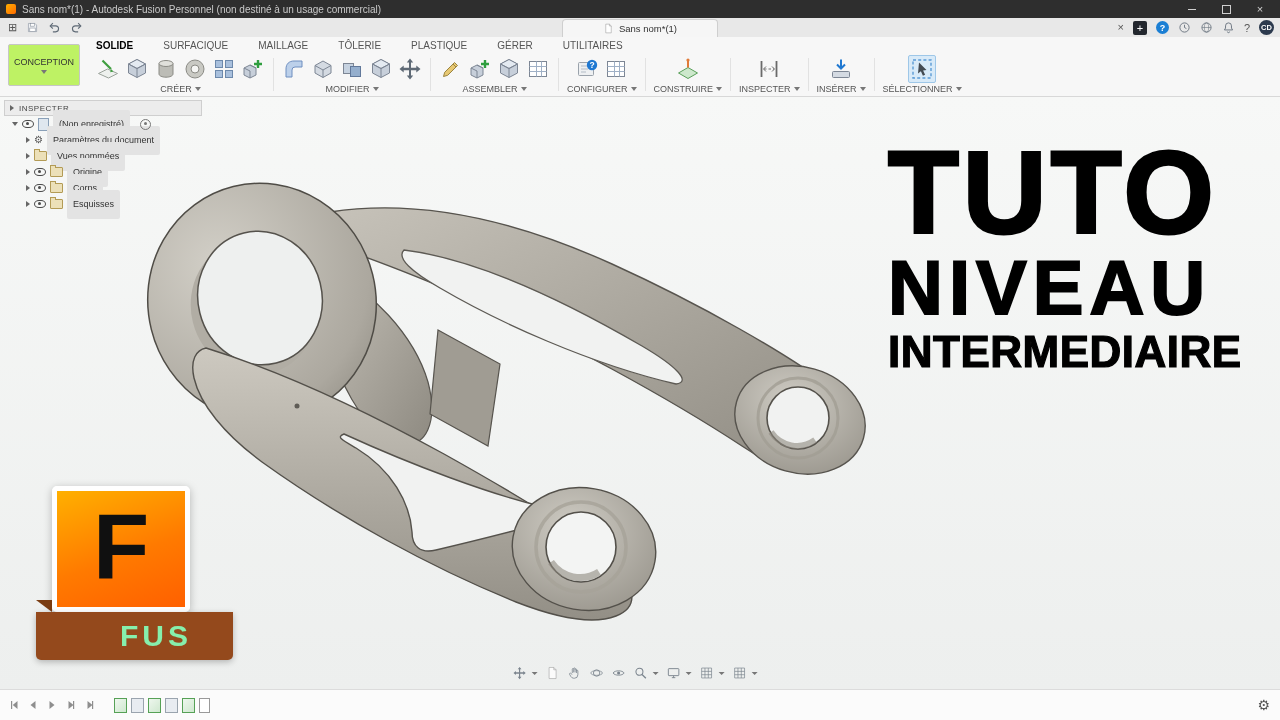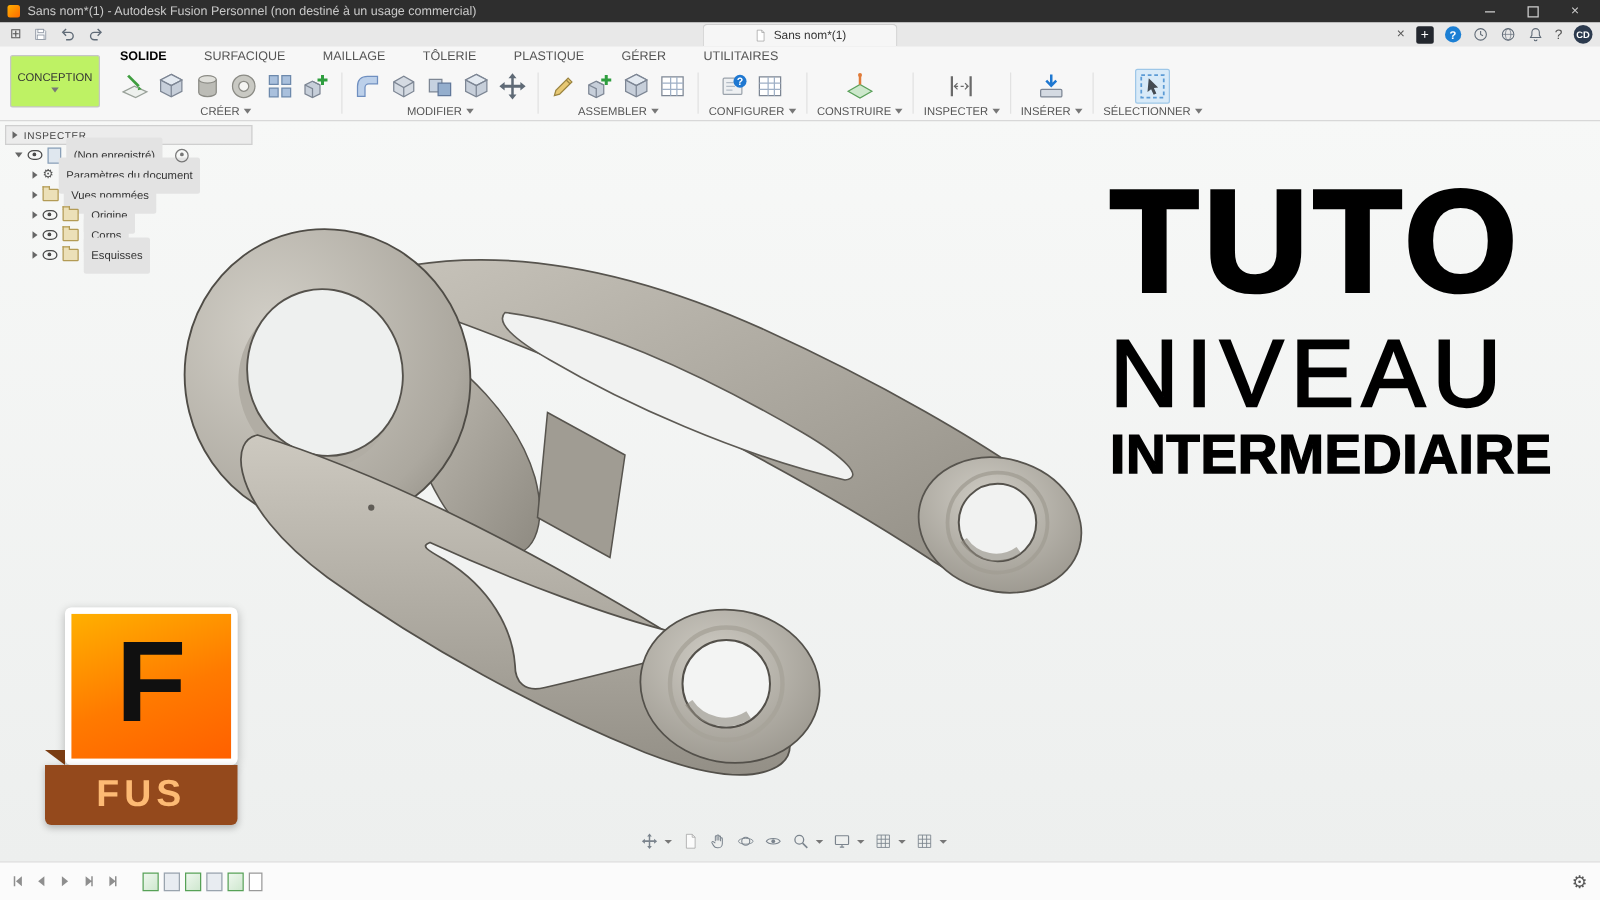--- a/index.html
+++ b/index.html
@@ -71,34 +71,34 @@
   .folder::before{content:"";position:absolute;top:-3px;left:-1px;width:4px;height:2px;background:#ece0b8;
                   border:1px solid #b39b55;border-bottom:none;}
   .docicon{width:9px;height:11px;background:#dfe7ef;border:1px solid #8aa0b8;flex:0 0 auto;}
   .radio{width:9px;height:9px;border:1px solid #777;border-radius:50%;position:relative;margin-left:6px;flex:0 0 auto;}
   .radio::after{content:"";position:absolute;left:2.5px;top:2.5px;width:3px;height:3px;border-radius:50%;background:#777;}
   .gearglyph{font-size:10px;color:#555;line-height:1;}
 
   
   .bigtext{position:absolute;left:888px;top:140px;width:372px;color:#000;z-index:4;white-space:nowrap;}
   .bt1{font-size:116px;font-weight:bold;letter-spacing:4px;line-height:.92;-webkit-text-stroke:3px #000;}
-  .bt2{font-size:76px;font-weight:normal;letter-spacing:6px;line-height:1;-webkit-text-stroke:2px #000;margin-top:15px;}
+  .bt2{font-size:76px;font-weight:bold;letter-spacing:6px;line-height:1;-webkit-text-stroke:2px #000;margin-top:3px;}
   .bt3{font-size:44px;font-weight:bold;letter-spacing:.5px;line-height:1.05;-webkit-text-stroke:1.2px #000;margin-top:3px;}
 
   
   .logo{position:absolute;left:36px;top:486px;z-index:6;width:156px;height:176px;}
   .logo-card{position:absolute;left:16px;top:0;width:128px;height:116px;border:5px solid #fff;border-radius:5px;
              background:linear-gradient(160deg,#ffb000,#ff7a00 55%,#ff6000);display:flex;align-items:center;
              justify-content:center;box-shadow:0 2px 8px rgba(0,0,0,.25);}
   .logo-card .f{font-size:92px;font-weight:bold;color:#101010;line-height:1;margin-top:-6px;}
   .logo-fold{position:absolute;left:0;top:114px;width:0;height:0;border-style:solid;
              border-width:0 16px 12px 0;border-color:transparent #7a3c12 transparent transparent;}
-  .logo-band{position:absolute;left:0;top:126px;width:154px;height:48px;background:#94491c;color:#fdba74;display:flex;
+  .logo-band{position:absolute;left:0;top:126px;width:154px;height:48px;background:#94491c;color:#86efac;display:flex;
              align-items:center;justify-content:center;font-size:30px;font-weight:bold;letter-spacing:4px;
-             border-radius:0 0 5px 5px;box-shadow:0 2px 6px rgba(0,0,0,.25);}
+             border-radius:0 0 5px 5px;box-shadow:0 2px 6px rgba(0,0,0,.25);padding-left:43px;}
 
   
   .vtools{position:absolute;left:50%;top:666px;transform:translateX(-52%);display:flex;align-items:center;gap:8px;z-index:4;}
   .vic{width:14px;height:14px;opacity:.8;}
   .vcaret{width:0;height:0;border-left:3px solid transparent;border-right:3px solid transparent;border-top:3.5px solid #777;margin-left:-3px;}
 
   
   .bbar{position:absolute;left:0;right:0;bottom:0;height:30px;background:#fbfbfb;border-top:1px solid #dcdcdc;
         z-index:10;display:flex;align-items:center;}
   .tlc{display:flex;gap:7px;margin-left:8px;align-items:center;}

